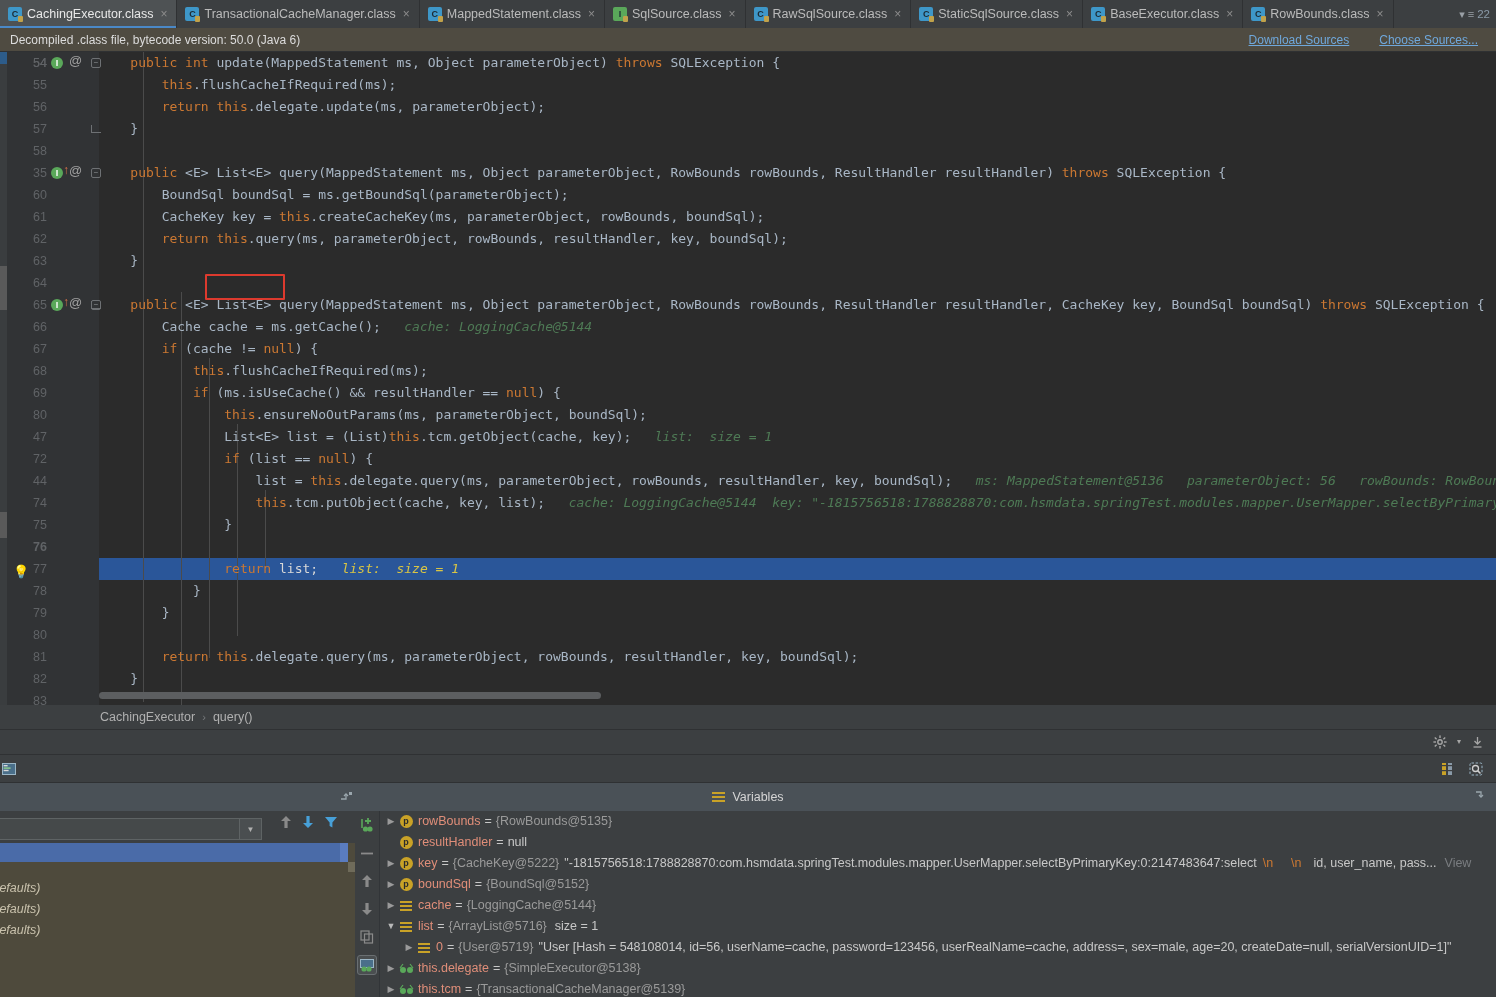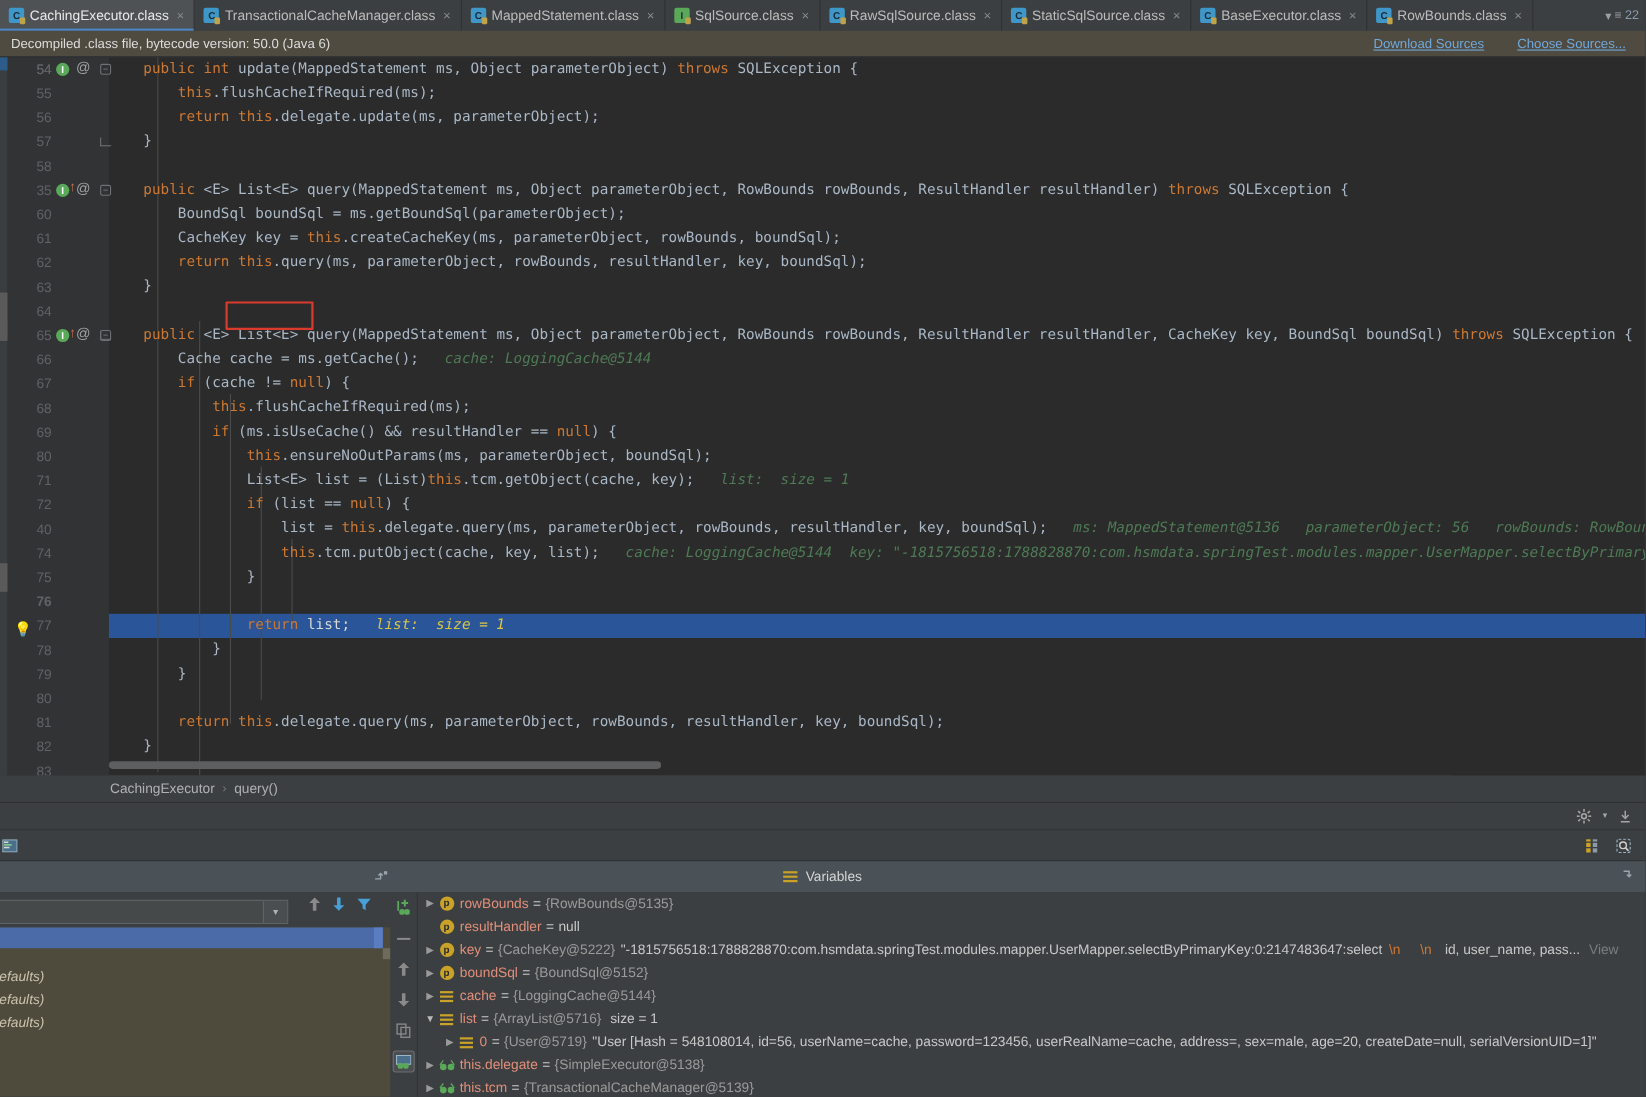--- a/index.html
+++ b/index.html
@@ -387,23 +387,23 @@
           <div class="num" style="top: 154px;">61</div>
           <div class="num" style="top: 176px;">62</div>
           <div class="num" style="top: 198px;">63</div>
           <div class="num" style="top: 220px;">64</div>
           <div class="num" style="top: 242px;">65</div>
           <div class="num" style="top: 264px;">66</div>
           <div class="num" style="top: 286px;">67</div>
           <div class="num" style="top: 308px;">68</div>
           <div class="num" style="top: 330px;">69</div>
           <div class="num" style="top: 352px;">80</div>
-          <div class="num" style="top: 374px;">71</div>
+          <div class="num" style="top: 374px;">47</div>
           <div class="num" style="top: 396px;">72</div>
-          <div class="num" style="top: 418px;">40</div>
+          <div class="num" style="top: 418px;">44</div>
           <div class="num" style="top: 440px;">74</div>
           <div class="num" style="top: 462px;">75</div>
           <div class="num" style="top: 484px; font-weight: bold;">76</div>
           <div class="num" style="top: 506px;">77</div>
           <div class="num" style="top: 528px;">78</div>
           <div class="num" style="top: 550px;">79</div>
           <div class="num" style="top: 572px;">80</div>
           <div class="num" style="top: 594px;">81</div>
           <div class="num" style="top: 616px;">82</div>
           <div class="num" style="top: 638px;">83</div>

